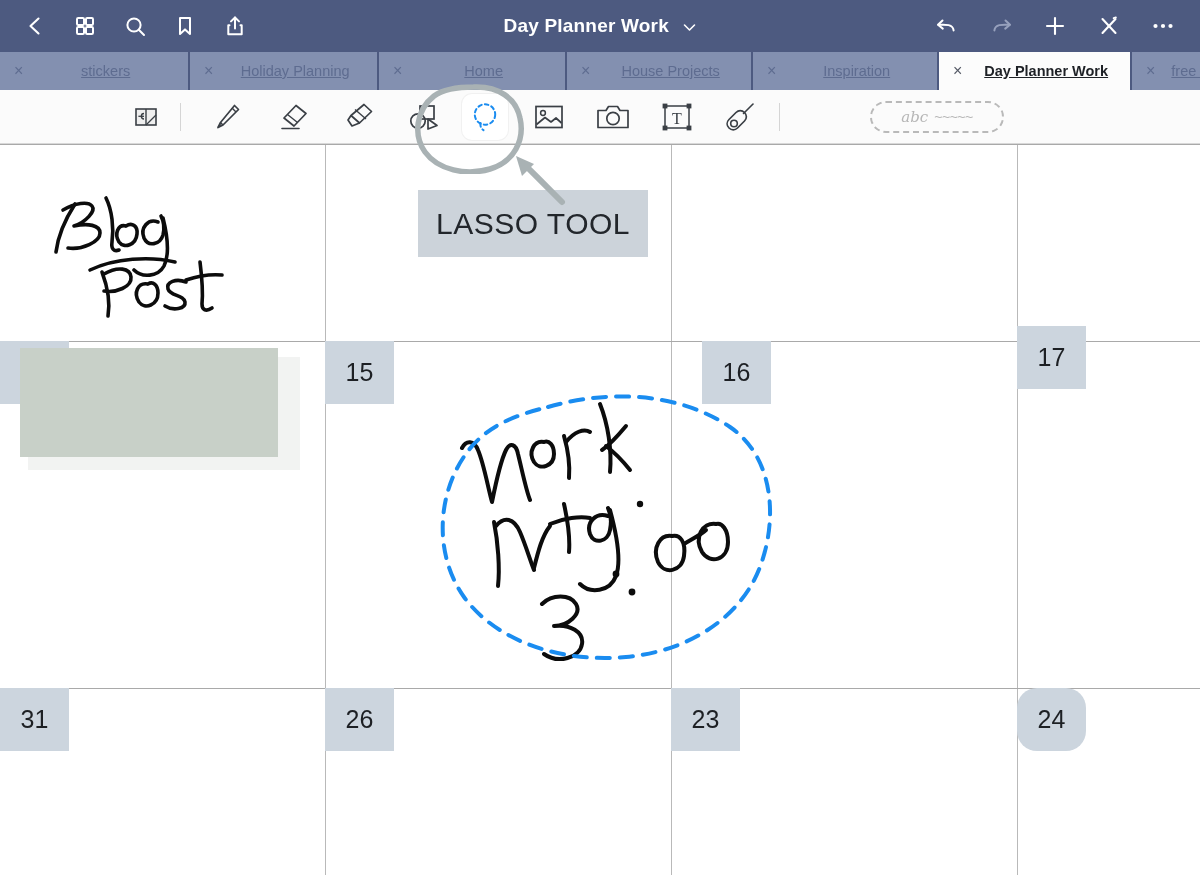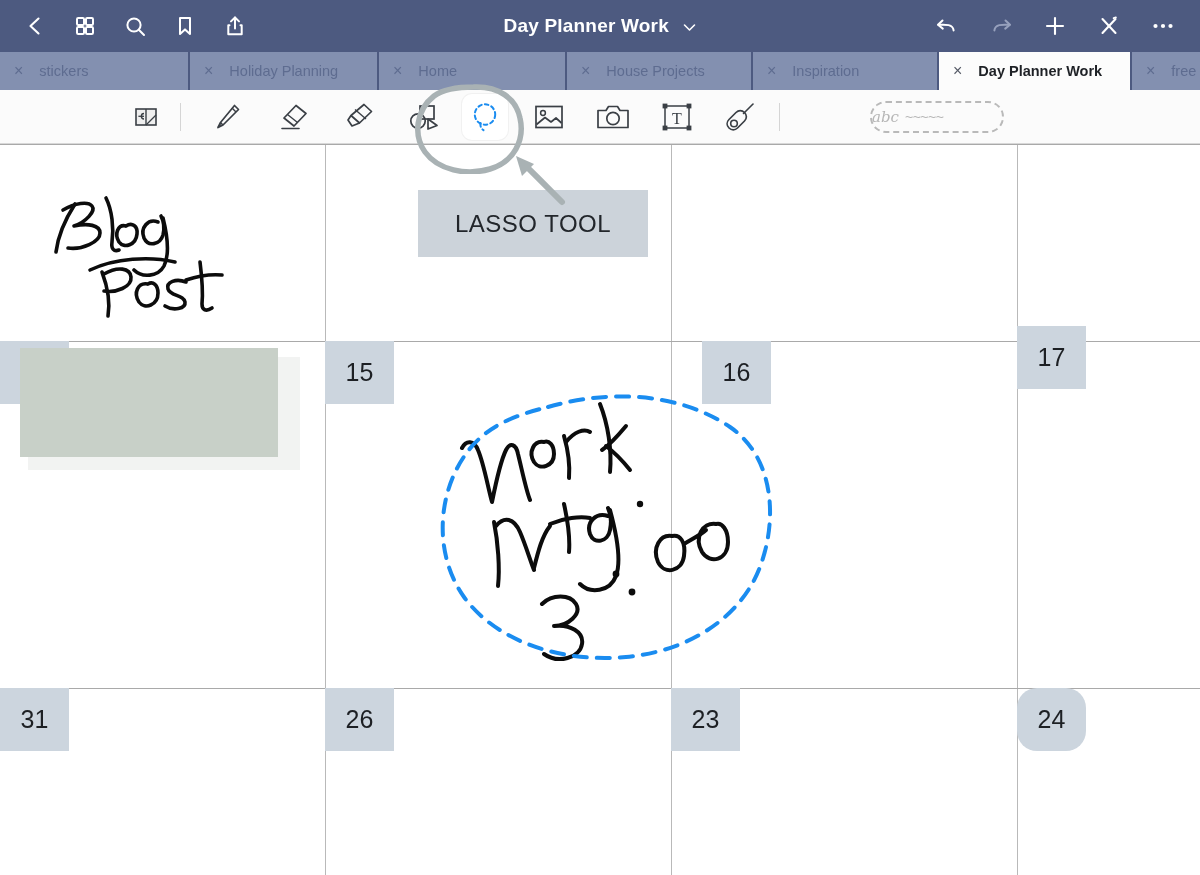--- a/index.html
+++ b/index.html
@@ -54,21 +54,21 @@
     flex:0 0 auto;
     height:38px;
   }
   .tab .tab-close {
     color:#5e6c90; font-size:16px; line-height:1;
     padding:0 0 0 14px; cursor:pointer; font-weight:400;
   }
   .tab .tab-label {
     color:#5e6c90; font-size:14.5px;
     padding:0 16px; white-space:nowrap;
-    flex:1; text-align:left;
+    flex:1; text-align:center;text-decoration:underline;
   }
   .tab.active { background:#fcfcfc; border-right:2px solid #4d5a80; }
   .tab.active .tab-close { color:#555a66; }
   .tab.active .tab-label { color:#1e2126; font-weight:bold; }
 
   
   .toolbar {
     position:absolute; top:90px; left:0; width:1200px; height:54px;
     background:#fbfbfb;
     border-bottom:1px solid #d8d8d8;
@@ -85,21 +85,21 @@
   .tb-item.selected::before {
     content:""; position:absolute; left:5px; top:4px;
     width:46px; height:46px; border-radius:10px; background:#ffffff;
     box-shadow:0 0 0 1px rgba(0,0,0,0.04);
   }
   .tb-item.selected svg { position:relative; z-index:2; }
   .convert-pill {
     margin-left:84px;
     width:134px; height:32px;
     border:2px dashed #b9b9b9; border-radius:16px;
-    display:flex; align-items:center; justify-content:flex-start;
+    display:flex; align-items:center; justify-content:center;
     gap:6px; cursor:pointer;
   }
   .convert-pill .cp-abc {
     font-family:"DejaVu Serif", serif; font-style:italic;
     font-size:15px; color:#b6b6b6;
   }
   .convert-pill .cp-wave { font-size:14px; color:#b6b6b6; letter-spacing:-0.5px; }
 
   
   .canvas {
@@ -133,21 +133,21 @@
   .hw { position:absolute; pointer-events:none; }
 
   
   .callout {
     position:absolute; left:418px; top:190px;
     width:230px; height:67px;
     background:#ccd3da;
     display:flex; align-items:center; justify-content:center;
   }
   .callout-text {
-    font-size:24px; color:#22262b; letter-spacing:0.5px;
+    font-size:30px; color:#22262b; letter-spacing:0.5px;
     font-weight:300;
   }
   .ann-svg { position:absolute; left:0; top:0; pointer-events:none; }
 </style>
 </head>
 <body>
 
 <div id="app">
 
   <div class="navbar">

